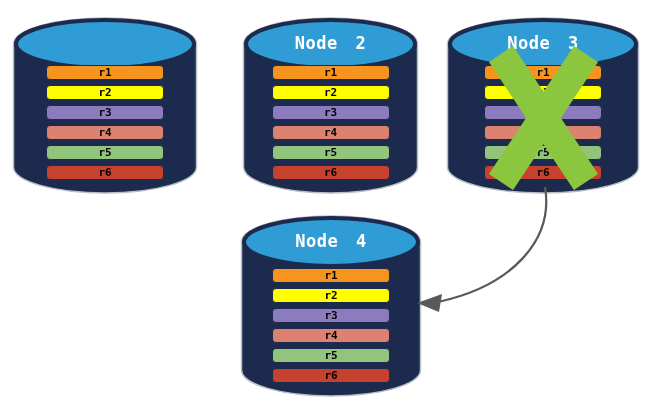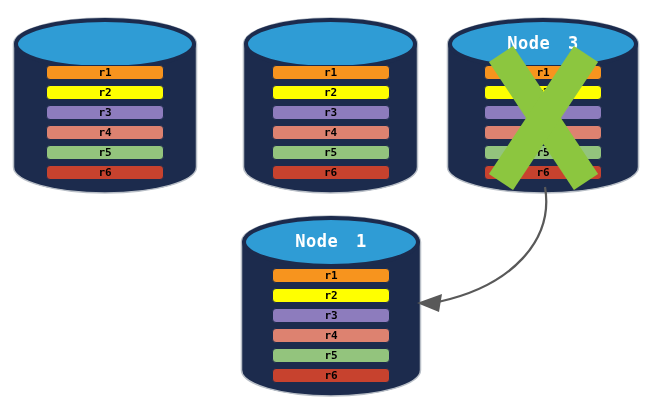--- a/index.html
+++ b/index.html
@@ -56,20 +56,21 @@
         <span>r6</span>
       </div>
   </div>
 </div>
 
 <div class="node" style="left:242px;top:8px;width:177px;height:186px;">
   <svg class="cyl" width="177" height="186" viewBox="0 0 177 186">
     <path d="M 1.5 36 V 159 A 87 26 0 0 0 175.5 159 V 36 A 87 26 0 0 0 1.5 36 Z" style="fill:var(--cylinder-body);stroke:var(--cylinder-outline);stroke-width:1.5"></path>
     <ellipse cx="88.5" cy="36" rx="84.5" ry="24" style="fill:var(--cylinder-top);stroke:var(--cylinder-body);stroke-width:4"></ellipse>
   </svg>
+  <div class="node-title">Node 2</div>
   <div class="rows" style="top:57px;">
     <div class="row" style="background: rgb(247, 148, 30);">
         <span>r1</span>
       </div>
     <div class="row" style="background: rgb(255, 255, 0);">
         <span>r2</span>
       </div>
     <div class="row" style="background: rgb(141, 124, 189);">
         <span>r3</span>
       </div>
@@ -115,21 +116,21 @@
     <line x1="55" y1="46" x2="140" y2="174" style="stroke:var(--failure-x);stroke-width:29"></line>
     <line x1="140" y1="46" x2="55" y2="174" style="stroke:var(--failure-x);stroke-width:29"></line>
   </svg>
 </div>
 
 <div class="node" style="left:240px;top:206px;width:182px;height:191px;">
   <svg class="cyl" width="182" height="191" viewBox="0 0 182 191">
     <path d="M 1.5 36 V 164 A 89.5 26 0 0 0 180.5 164 V 36 A 89.5 26 0 0 0 1.5 36 Z" style="fill:var(--cylinder-body);stroke:var(--cylinder-outline);stroke-width:1.5"></path>
     <ellipse cx="91" cy="36" rx="87" ry="24" style="fill:var(--cylinder-top);stroke:var(--cylinder-body);stroke-width:4"></ellipse>
   </svg>
-  <div class="node-title">Node 1</div>
+  <div class="node-title">Node 4</div>
   <div class="rows" style="top:62px;">
     <div class="row" style="background: rgb(247, 148, 30);">
         <span>r1</span>
       </div>
     <div class="row" style="background: rgb(255, 255, 0);">
         <span>r2</span>
       </div>
     <div class="row" style="background: rgb(141, 124, 189);">
         <span>r3</span>
       </div>

